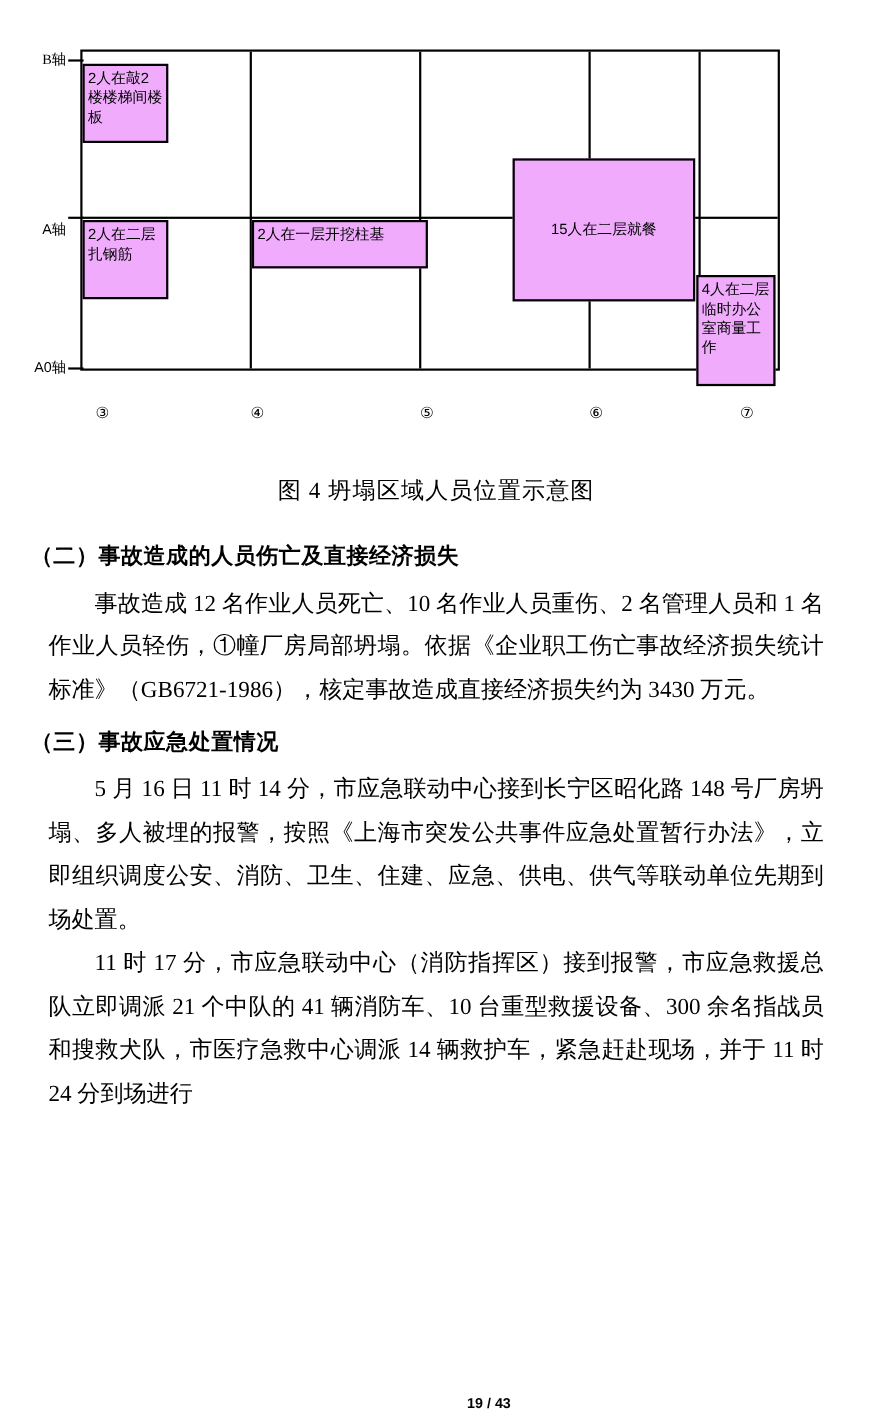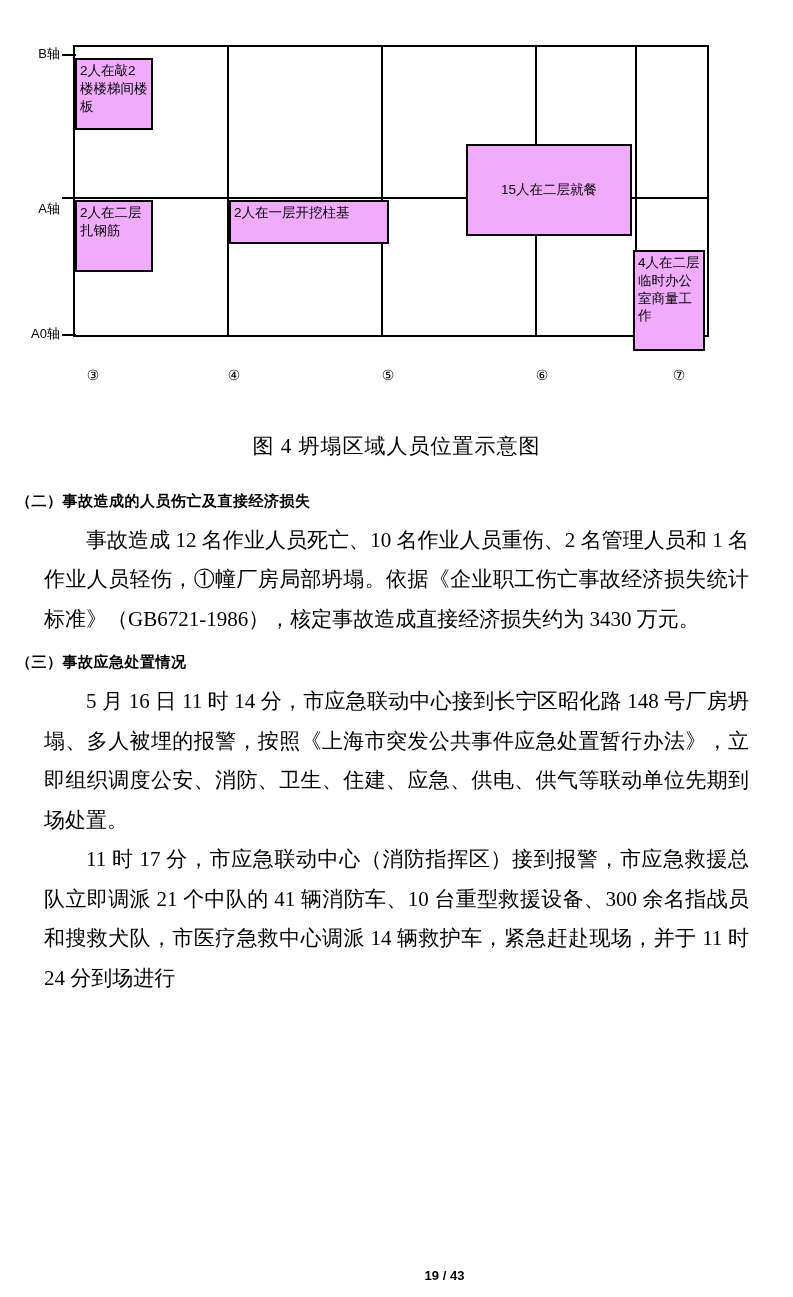--- a/index.html
+++ b/index.html
@@ -106,24 +106,24 @@
   }
 
   
   .content {
     position: absolute;
     left: 0;
     top: 478px;
     width: 793px;
   }
   .heading {
-    font-size: 15px;
+    font-size: 20px;
     font-weight: bold;
     margin: 0 0 4px 0;
-    padding: 14px 28px 6px 16px;
+    padding: 14px 28px 6px 28px;
     letter-spacing: 0.5px;
   }
   p.para {
     font-size: 21px;
     line-height: 1.88;
     margin: 0;
     padding: 0 44px;
     text-align: justify;
     text-indent: 2em;
     text-justify: inter-ideograph;
@@ -138,21 +138,21 @@
     font-weight: bold;
     font-family: "Liberation Sans", sans-serif;
     margin-left: 48px;
   }
 </style>
 </head>
 <body>
 
 <div class="figure-wrap">
 
-  <div class="axis-label" style="left: 16px; top: 45px; width: 44px;">B轴</div>
+  <div class="axis-label" style="left: 16px; top: 45px; width: 44px; font-family: Liberation Serif, serif;">B轴</div>
   <div class="axis-tick" style="left: 62px; top: 54px;"></div>
 
   <div class="axis-label" style="left: 16px; top: 188px; width: 44px; margin-top: 12px;">A轴</div>
   <div class="axis-tick" style="left: 62px; top: 197px;"></div>
 
   <div class="axis-label" style="left: 8px; top: 325px; width: 52px;">A0轴</div>
   <div class="axis-tick" style="left: 62px; top: 334px;"></div>
 
   <div class="diagram">
     <div class="vline" style="left: 152px;"></div>
@@ -161,21 +161,21 @@
     <div class="vline" style="left: 560px;"></div>
     <div class="hline" style="top: 150px;"></div>
   </div>
 
   <div class="box tl" style="left: 75px; top: 58px; width: 78px; height: 72px;">2人在敲2楼楼梯间楼板</div>
 
   <div class="box tl" style="left: 75px; top: 200px; width: 78px; height: 72px;">2人在二层扎钢筋</div>
 
   <div class="box tl" style="left: 229px; top: 200px; width: 160px; height: 44px;">2人在一层开挖柱基</div>
 
-  <div class="box center" style="left: 466px; top: 144px; width: 166px; height: 92px;">15人在二层就餐</div>
+  <div class="box center" style="left: 466px; top: 144px; width: 166px; height: 130px;">15人在二层就餐</div>
 
   <div class="box tl" style="left: 633px; top: 250px; width: 72px; height: 101px;">4人在二层临时办公室商量工作</div>
 
   <div class="col-mark" style="left: 78px; top: 367px;">③</div>
   <div class="col-mark" style="left: 219px; top: 367px;">④</div>
   <div class="col-mark" style="left: 373px; top: 367px;">⑤</div>
   <div class="col-mark" style="left: 527px; top: 367px;">⑥</div>
   <div class="col-mark" style="left: 664px; top: 367px;">⑦</div>
 
   <div class="fig-caption">图 4 坍塌区域人员位置示意图</div>

